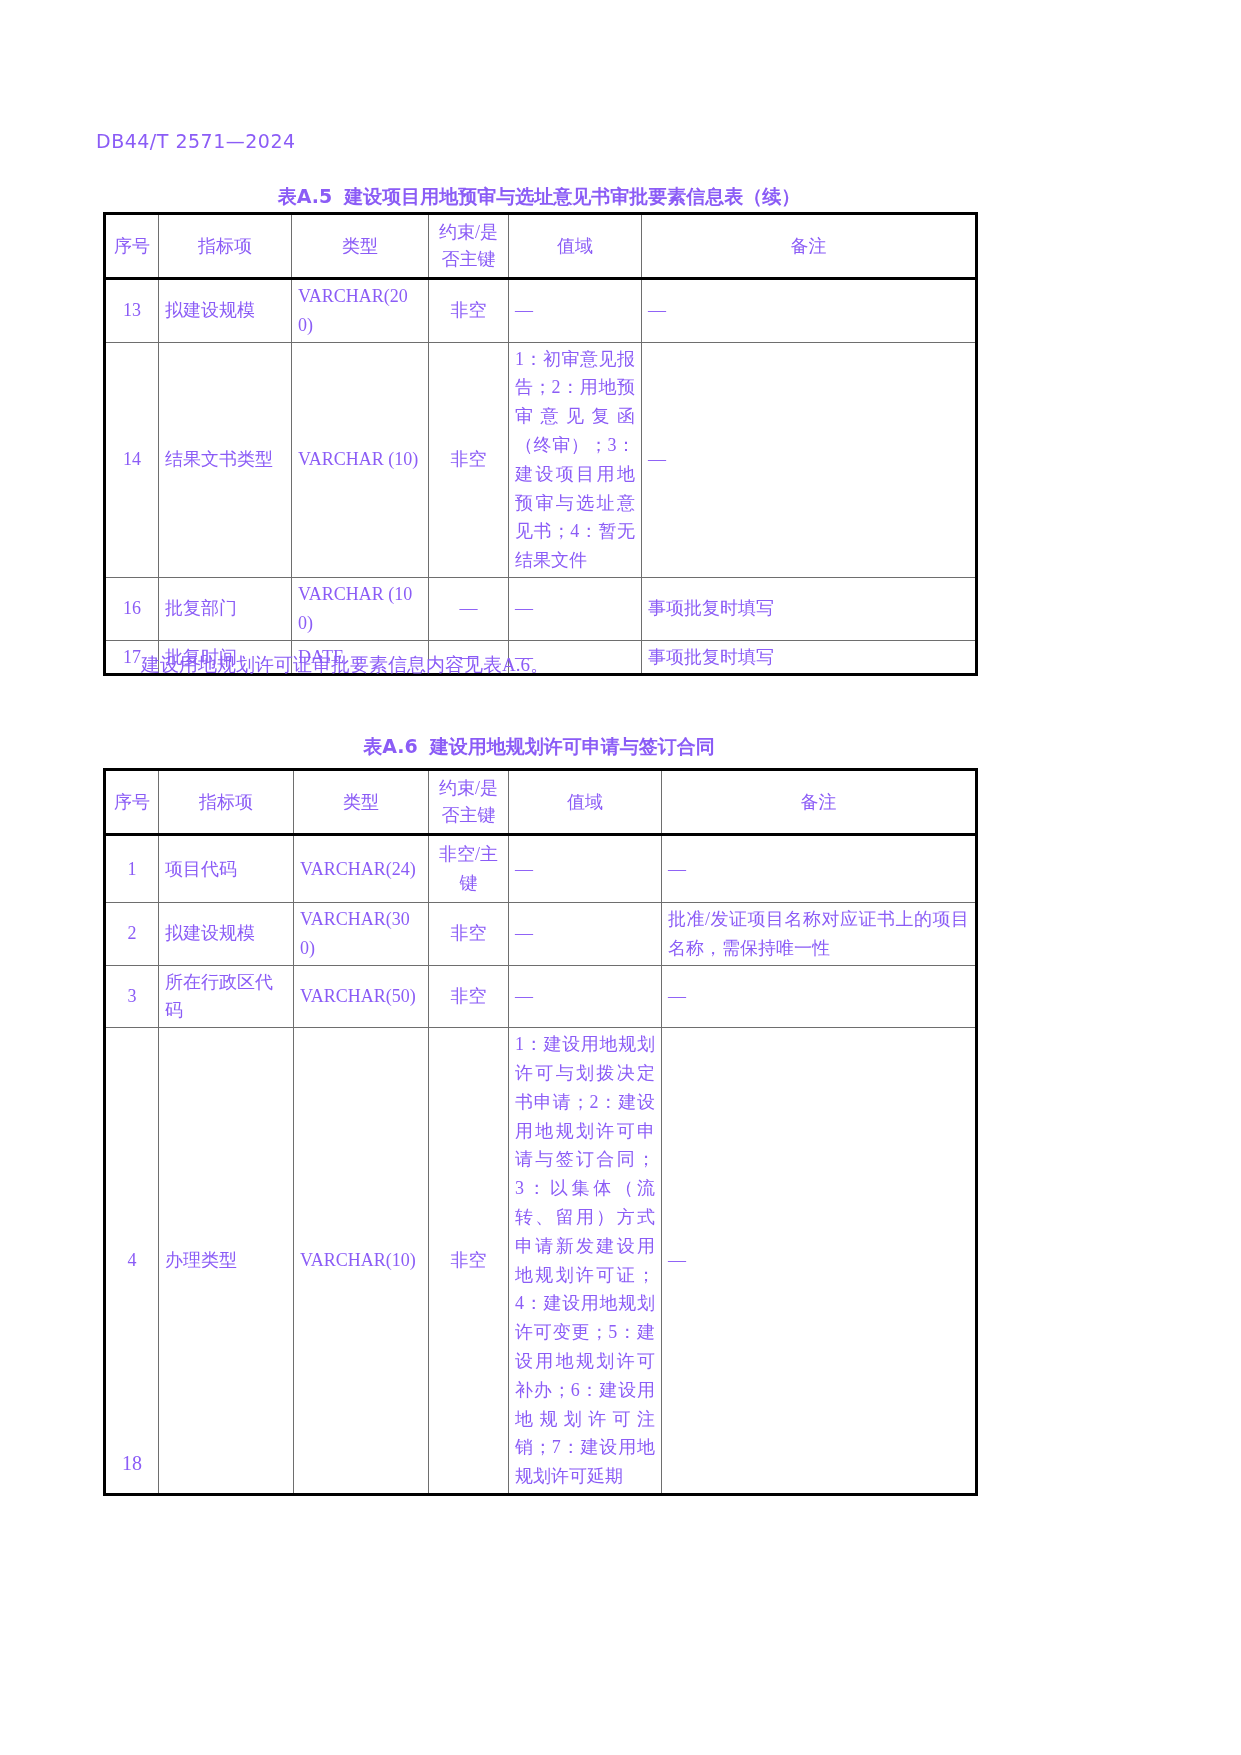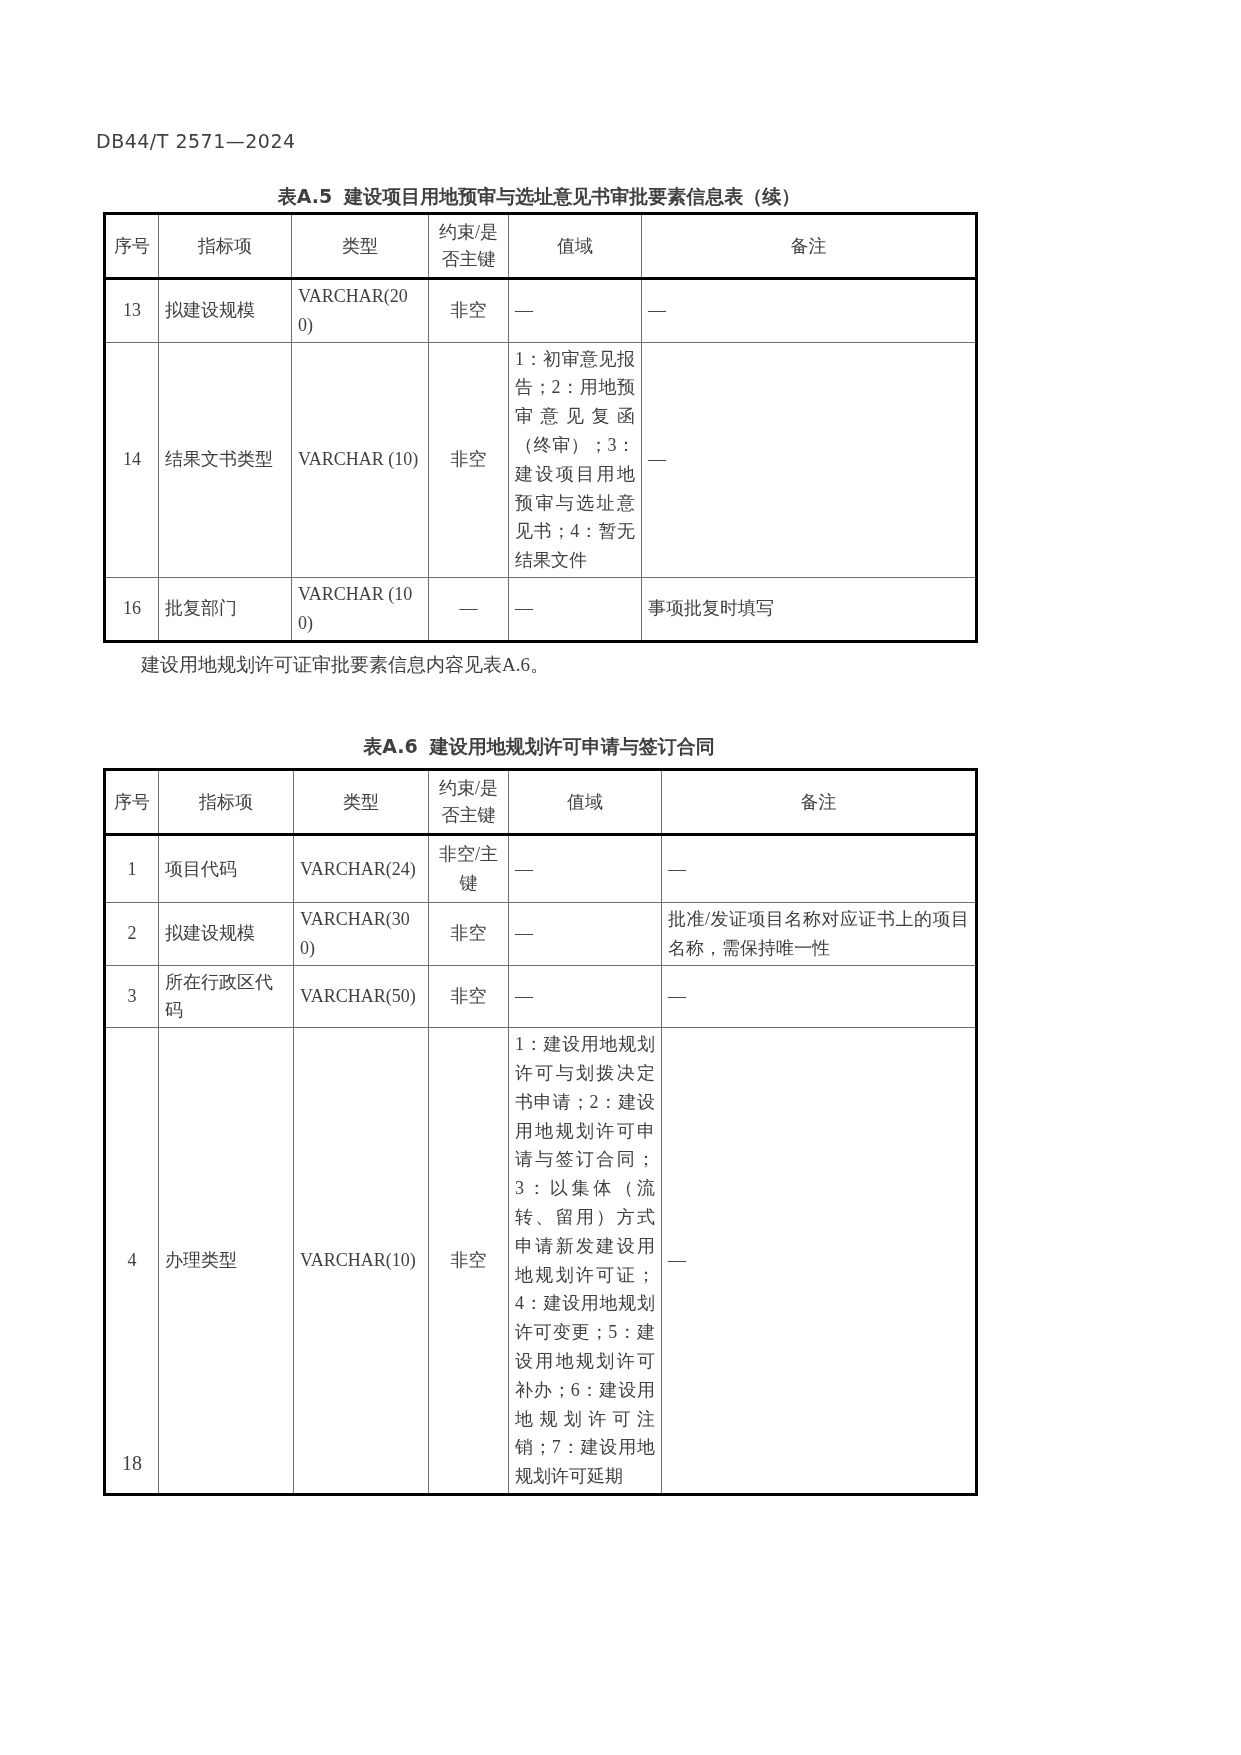--- a/index.html
+++ b/index.html
@@ -2,21 +2,21 @@
 <html><head>
 <meta charset="utf-8">
 <style>
   html,body{margin:0;padding:0;}
   body{background:#e8e8e8;}
   .page{
     position:relative;
     width:1241px;height:1755px;
     margin:0 auto;
     background:#ffffff;
-    color:#404040;
+    color:#8b5cf6;
     font-family:"Liberation Serif","DejaVu Serif",serif;
     overflow:hidden;
   }
   .doc-code{
     position:absolute;left:96px;top:130px;
     font-family:"DejaVu Sans","Liberation Sans",sans-serif;
     font-size:19px;letter-spacing:.5px;
   }
   .tbl-caption{
     text-align:center;font-weight:bold;font-size:19px;
@@ -116,20 +116,28 @@
           <td class="c-left">—</td>
         </tr>
         <tr class="h30">
           <td class="c-center">16</td>
           <td class="c-left">批复部门</td>
           <td class="c-left">VARCHAR (100)</td>
           <td class="c-center">—</td>
           <td class="c-left">—</td>
           <td class="c-left">事项批复时填写</td>
         </tr>
+        <tr class="h30">
+          <td class="c-center">17</td>
+          <td class="c-left">批复时间</td>
+          <td class="c-left">DATE</td>
+          <td class="c-center">—</td>
+          <td class="c-left">—</td>
+          <td class="c-left">事项批复时填写</td>
+        </tr>
       </tbody>
     </table>
   </div>
 
 
   <div class="body-para">建设用地规划许可证审批要素信息内容见表A.6。</div>
 
   <div class="tbl-caption pos-a6-cap">
     <span class="cap-label">表A.6</span><span>建设用地规划许可申请与签订合同</span>
   </div>

